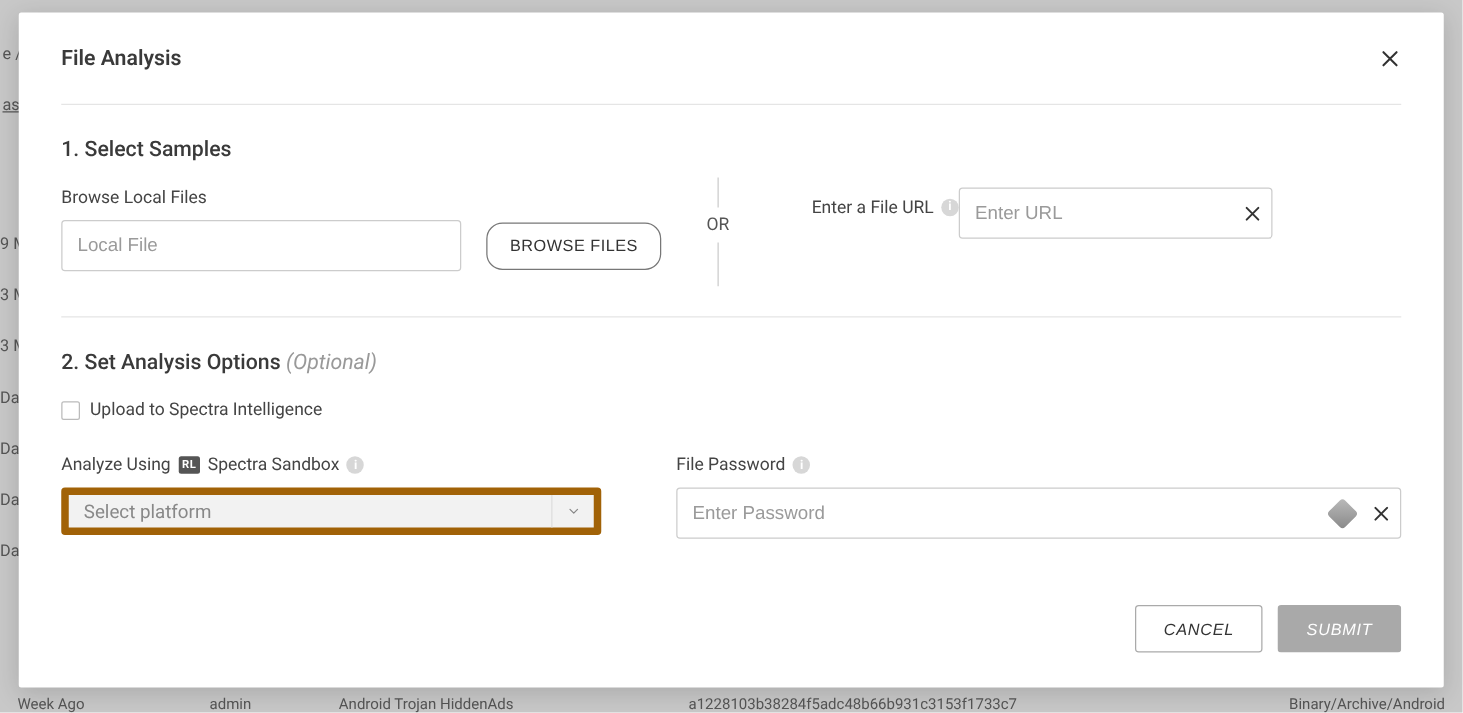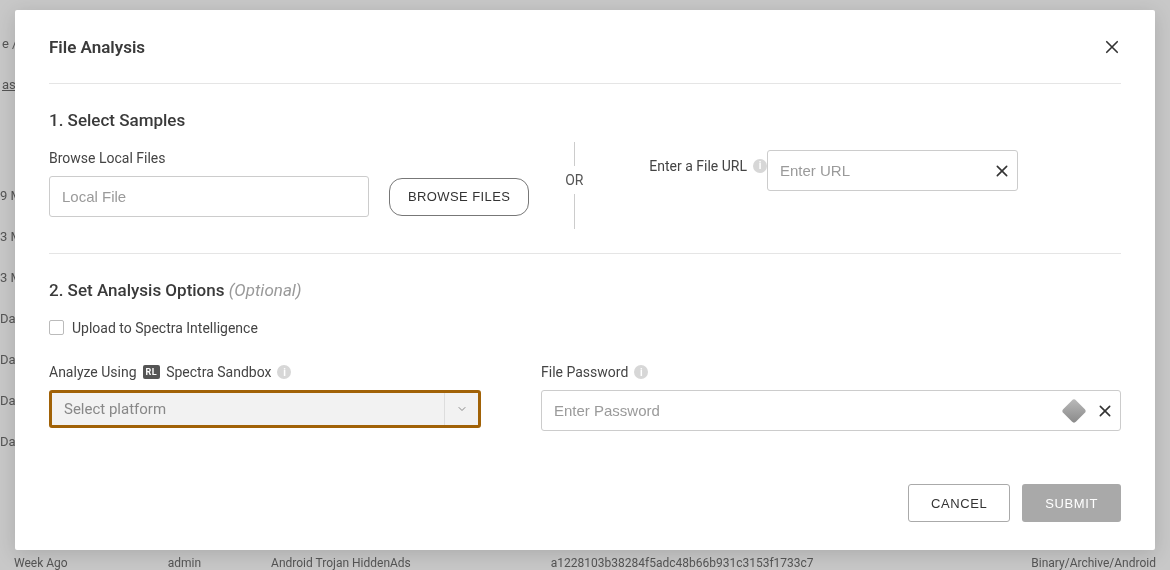--- a/index.html
+++ b/index.html
@@ -100,40 +100,40 @@
   }
   .input-clear svg { width:16px; height:16px; display:block; }
 
   .info-icon {
     width:14px; height:14px; border-radius:50%;
     background:#d7d7d7;
     display:inline-flex; align-items:center; justify-content:center;
     font-size:10px; color:#fff; font-weight:700; font-style:normal;
   }
 
-  .check-row { display:flex; gap:8px; margin-bottom: 28px; }
+  .check-row { display:flex; align-items:center; gap:8px; margin-bottom: 28px; }
   .check-box {
     width:15px; height:15px; border:1px solid #bbb; border-radius:2px; background:#fff;
   }
   .check-label { font-size:14px; color:#444; }
 
   .row2 { display:flex; gap:60px; }
   .analyze-group { width: 432px; }
   .password-group { flex:1; }
 
   .analyze-label { display:flex; align-items:center; gap:6px; font-size:14px; color:#444; margin-bottom:10px; }
   .rl-badge {
     background:#555; color:#fff; font-size:9px; font-weight:700;
     padding:2px 3px; border-radius:2px; letter-spacing:0.5px;
   }
 
   .select-wrap {
     position:relative;
     height:38px;
-    border:3px solid #a16207;
+    border:6px solid #a16207;
     border-radius:3px;
     background:#f2f2f2;
     display:flex; align-items:center;
     padding: 0 12px;
   }
   .select-placeholder { color:#888; font-size:15px; flex:1; }
   .select-caret {
     width:34px; height:100%;
     border-left:1px solid #ddd;
     display:flex; align-items:center; justify-content:center;
@@ -151,20 +151,21 @@
 
   .footer {
     margin-top: auto;
     display:flex; justify-content:flex-end; gap:12px;
     padding: 24px 0 28px 0;
   }
   .btn {
     height:38px; padding:0 22px; border-radius:3px;
     font-size:13px; letter-spacing:0.6px; cursor:pointer;
     border:1px solid transparent;
+    font-style:italic;
   }
   .btn-cancel { background:#fff; border-color:#aaa; color:#333; }
   .btn-submit { background:#a9a9a9; color:#fff; }
 
   .bg-bottom { position:absolute; bottom:0; left:0; right:0; display:flex; font-size:12px; color:#555; }
   .bg-bottom span { padding: 0 20px; white-space:nowrap; }
 </style>
 </head>
 <body>
 

